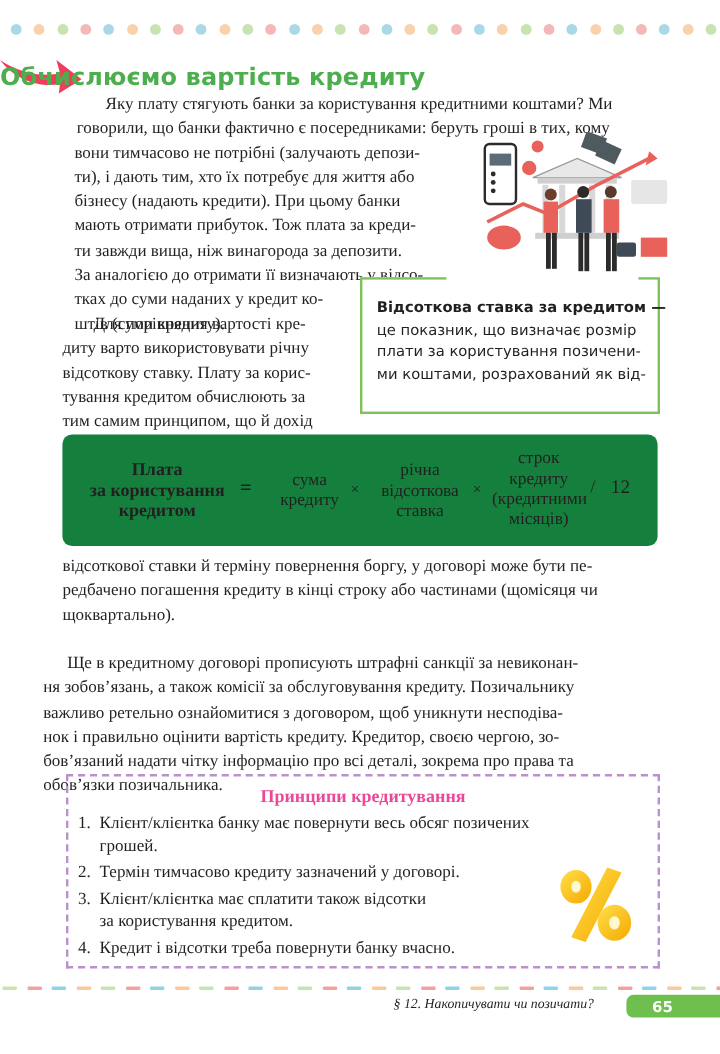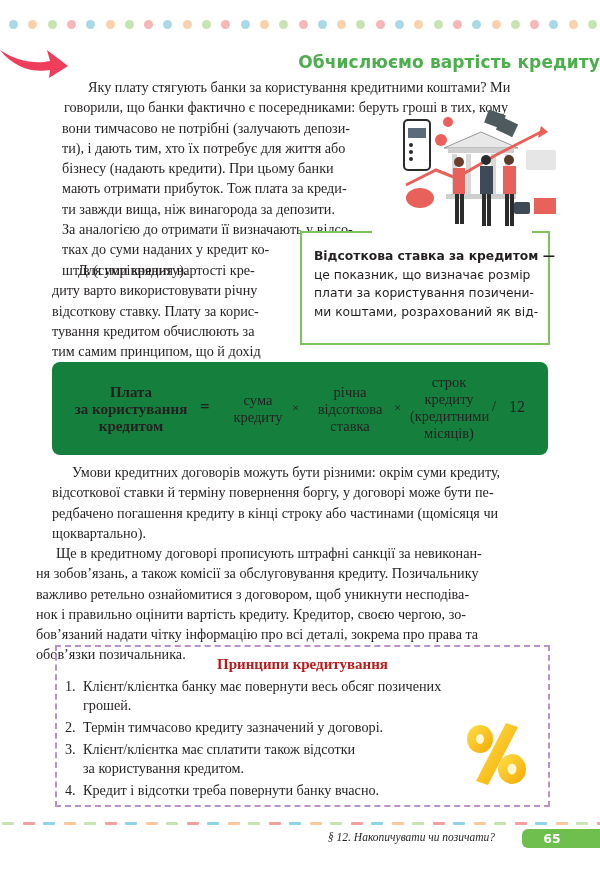--- a/index.html
+++ b/index.html
@@ -5,23 +5,23 @@
   * { box-sizing: border-box; margin: 0; padding: 0; }
   html, body { width: 600px; height: 878px; background: #ffffff; overflow: hidden; }
   body { position: relative; font-family: "DejaVu Serif", "Liberation Serif", serif; color: #231f20; }
 
   .dots { position: absolute; top: 20px; left: 6px; width: 600px; height: 10px; }
   .dot { position: absolute; top: 0; width: 9px; height: 9px; border-radius: 50%; }
 
   .arrow { position: absolute; left: 0; top: 44px; width: 70px; height: 36px; }
 
   .section-title {
-    position: absolute; top: 52px; left: 0; width: 600px; text-align: right;
+    position: absolute; top: 52px; left: 0; width: 600px; text-align: left;
     font-family: "DejaVu Sans", "Liberation Sans", sans-serif; font-weight: bold;
-    font-size: 17px; color: #4cae4c; letter-spacing: 0.1px;
+    font-size: 20px; color: #4cae4c; letter-spacing: 0.1px;
   }
 
   .p { position: absolute; font-size: 14.2px; line-height: 20.3px; font-family: "Liberation Serif", "DejaVu Serif", serif; }
   .line { display: block; white-space: nowrap; }
 
   .illustration { position: absolute; left: 396px; top: 110px; width: 170px; height: 128px; }
 
   .def-box {
     position: absolute; left: 300px; top: 231px; width: 250px; height: 114px;
     border: 2.5px solid #7dc25a; background: #fff;
@@ -47,21 +47,21 @@
   .f.slash { left: 440px; top: 36px; }
   .f.twelve { left: 457px; top: 36px; font-size: 16px; }
 
   .principles {
     position: absolute; left: 55px; top: 645px; width: 495px; height: 162px;
     border: 2px dashed #b991cc;
     font-family: "Liberation Serif", "DejaVu Serif", serif; font-size: 14.2px; line-height: 18.5px;
   }
   .principles .title {
     position: absolute; top: 8px; left: 0; width: 100%; text-align: center;
-    font-weight: bold; color: #b91c1c; font-size: 15px;
+    font-weight: bold; color: #ec4899; font-size: 15px;
   }
   .pitem { position: absolute; left: 8px; }
   .pitem .num { display: inline-block; width: 18px; }
   .pitem .txt { display: inline-block; vertical-align: top; }
   .percent { position: absolute; left: 405px; top: 72px; width: 70px; height: 70px; }
 
   .dashes { position: absolute; left: 0; top: 822px; width: 600px; height: 3px; }
   .dash { position: absolute; top: 0; width: 12px; height: 2.5px; border-radius: 1px; }
 
   .footer-text {
@@ -216,21 +216,20 @@
     <span class="line">строк</span>
     <span class="line">кредиту</span>
     <span class="line">(кредитними</span>
     <span class="line">місяців)</span>
   </div>
   <div class="f slash">/</div>
   <div class="f twelve">12</div>
 </div>
 
 <div class="p" style="left:52px; top:462px; width:498px;">
-  <span class="line" style="padding-left:20px;">Умови кредитних договорів можуть бути різними: окрім суми кредиту,</span>
   <span class="line">відсоткової ставки й терміну повернення боргу, у договорі може бути пе-</span>
   <span class="line">редбачено погашення кредиту в кінці строку або частинами (щомісяця чи</span>
   <span class="line">щоквартально).</span>
 </div>
 
 <div class="p" style="left:36px; top:543px; width:498px;">
   <span class="line" style="padding-left:20px;">Ще в кредитному договорі прописують штрафні санкції за невиконан-</span>
   <span class="line">ня зобов’язань, а також комісії за обслуговування кредиту. Позичальнику</span>
   <span class="line">важливо ретельно ознайомитися з договором, щоб уникнути несподіва-</span>
   <span class="line">нок і правильно оцінити вартість кредиту. Кредитор, своєю чергою, зо-</span>

